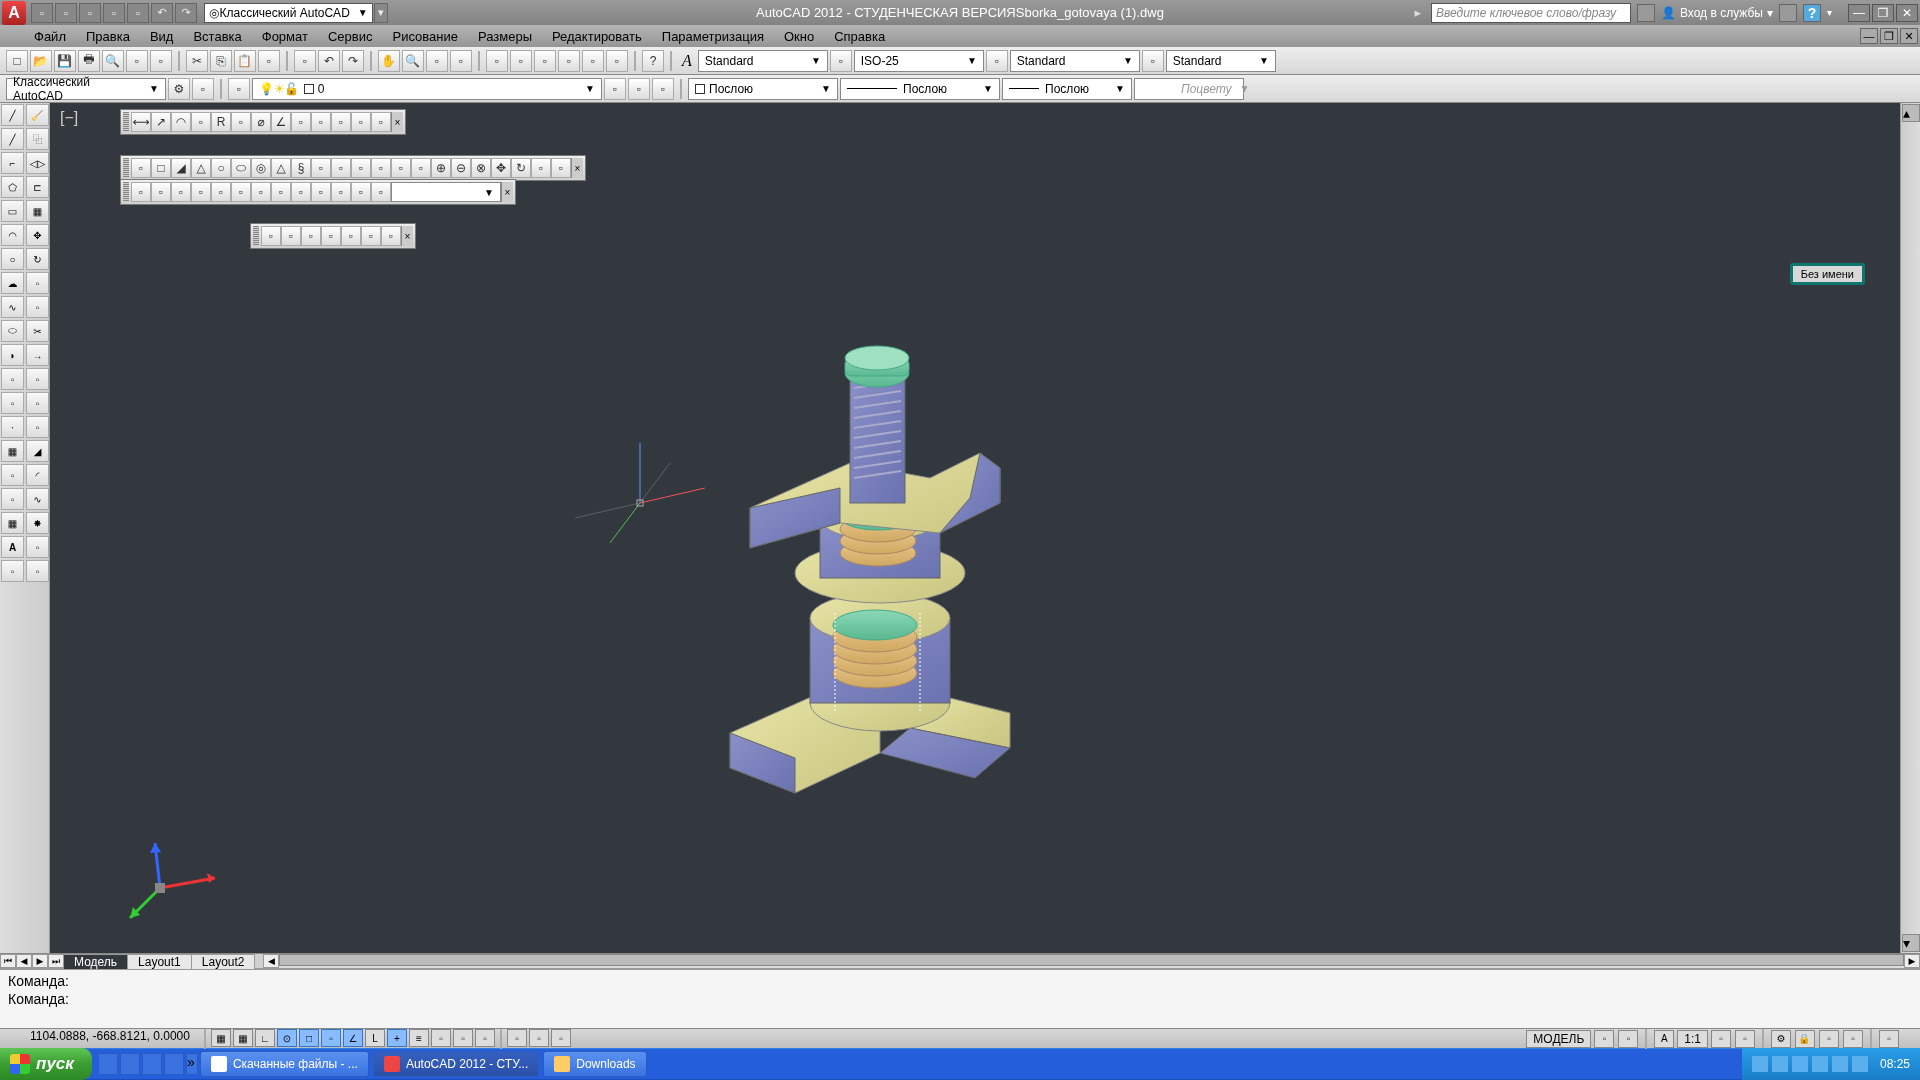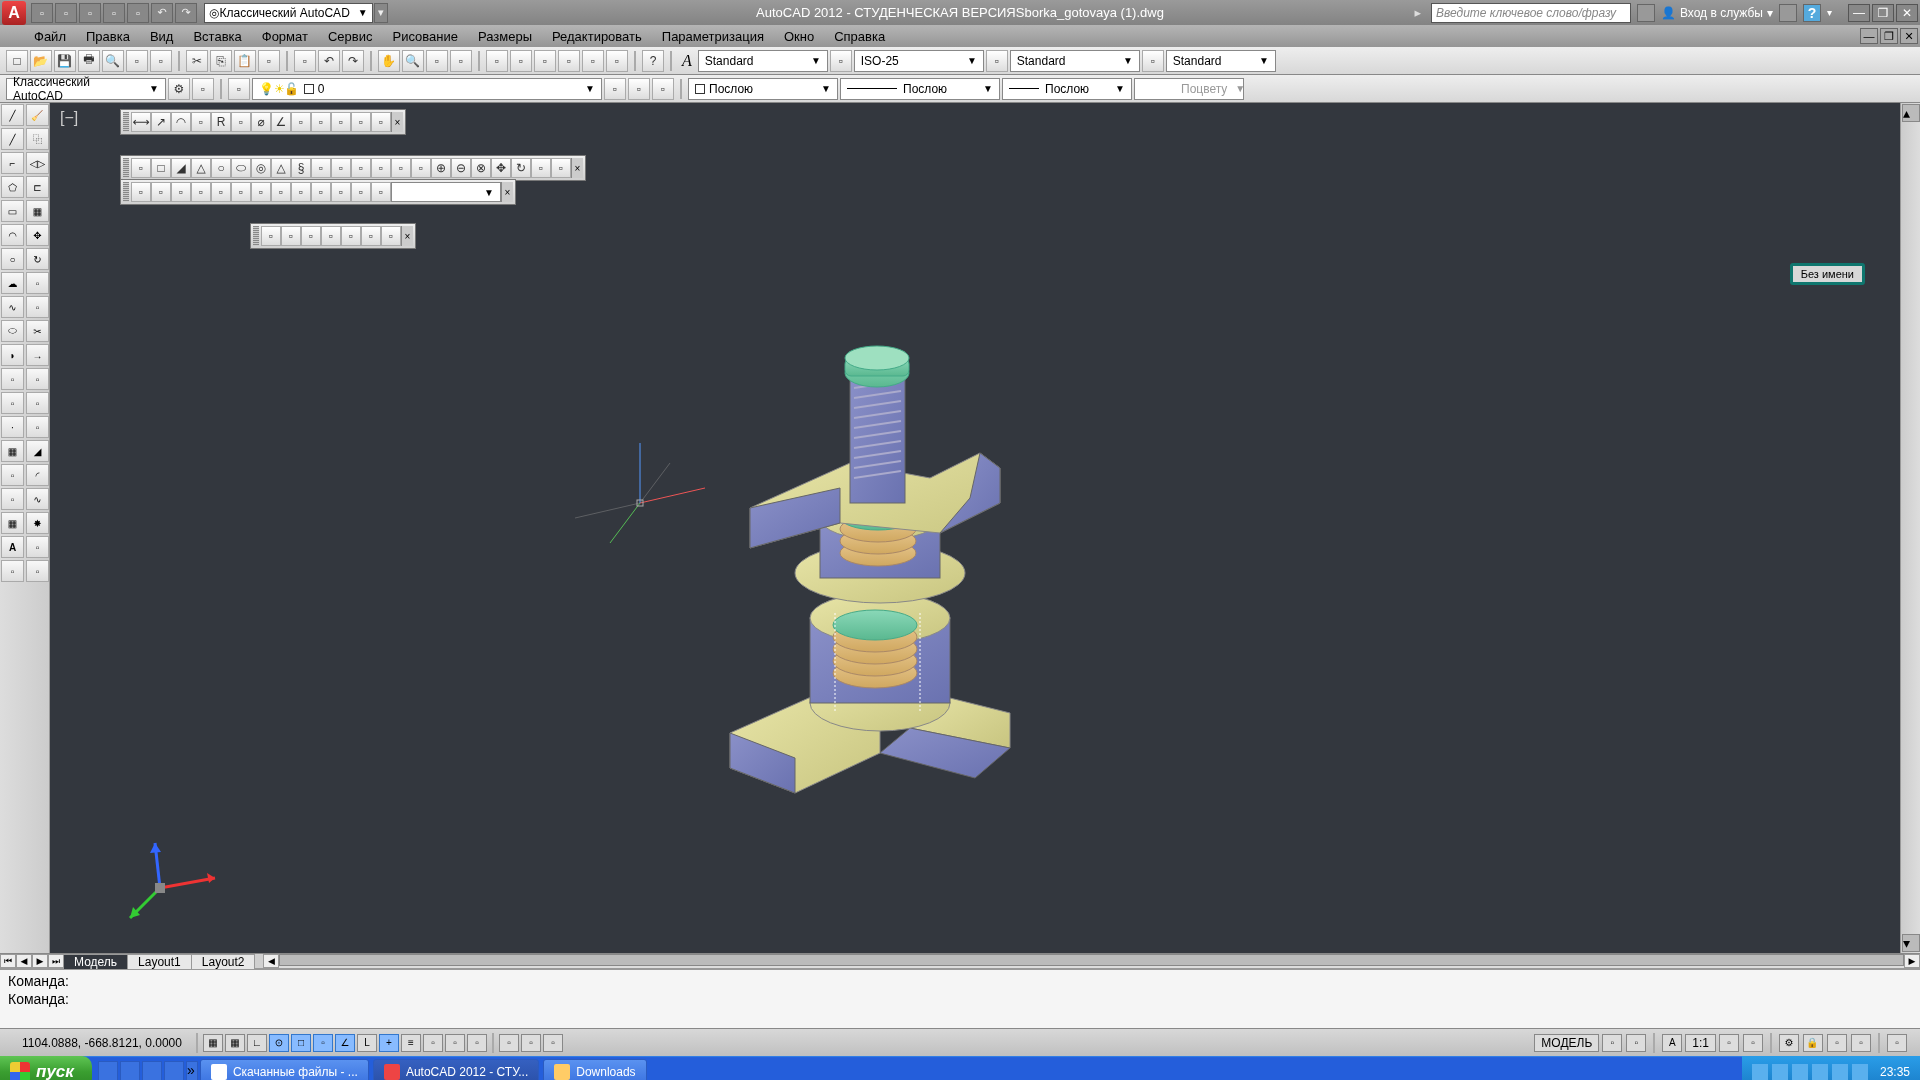--- a/index.html
+++ b/index.html
@@ -24,21 +24,21 @@
 .doc-btns{ position:absolute; right:2px; display:flex; gap:2px;}
 .doc-btn{width:18px;height:16px;background:#aaa;border:1px solid #666;font-size:11px;display:flex;align-items:center;justify-content:center;}
 
 
 .toolbar-row { height: 28px; background: linear-gradient(to bottom,#eee,#d8d8d8); border-bottom:1px solid #888; display:flex; align-items:center; padding:0 6px; gap:2px;}
 .tb-sep{ width:2px; height:20px; background:#aaa; margin:0 4px;}
 .tb-btn{ width:22px; height:22px; border:1px solid #aaa; background:linear-gradient(#fff,#ddd); display:flex; align-items:center; justify-content:center; font-size:12px; color:#333;}
 .tb-combo{ height:22px; border:1px solid #888; background:#fff; display:flex; align-items:center; padding:0 6px; font-size:12px;}
 .tb-combo .dd{margin-left:auto;font-size:10px;padding-left:8px;}
 .w130{width:130px;} .w150{width:150px;} .w160{width:160px;} .w350{width:350px;} .w110{width:110px;}
-.disabled{color:#999; padding-left:46px;}
+.disabled{color:#999; font-style:italic;padding-left:46px;}
 
 
 .main-area { position:relative; height: calc(1080px - 25px - 22px - 28px - 28px - 15px - 60px - 20px - 32px); display:flex; }
 .left-tools { width:50px; background:linear-gradient(to right,#ddd,#ccc); border-right:1px solid #999; display:flex; flex-direction:row;}
 .tool-col{ width:25px; display:flex; flex-direction:column;}
 .tool-btn{ width:23px; height:22px; border:1px solid #aaa; background:linear-gradient(#f8f8f8,#ddd); margin:1px; font-size:10px; display:flex; align-items:center; justify-content:center;}
 .right-scroll{ width:20px; background:linear-gradient(to right,#ccc,#ddd); border-left:1px solid #999; position:relative;}
 .scroll-arrow{width:18px;height:18px;background:#bbb;border:1px solid #888;position:absolute;left:1px;}
 .canvas-wrap{ flex:1; position:relative; background:#33373e;}
 
@@ -59,21 +59,21 @@
 .tab{ padding:0 10px; background:#e8e8e8; border:1px solid #999; border-bottom:none; height:15px; line-height:14px; margin-left:-1px;}
 .tab.active{background:#33373e;color:#fff;}
 .hscroll{flex:1;position:relative;height:14px;background:#ddd;margin-left:8px;}
 .hscroll-thumb{position:absolute;height:12px;background:#bbb;border:1px solid #888;}
 
 
 .cmd-window{ height:60px; background:#f5f5f5; border-top:2px solid #999; font-family:'Courier New',monospace; font-size:14px; padding:2px 8px; overflow:hidden;}
 .cmd-line{white-space:pre;line-height:18px;}
 
 
-.status-bar{ height:28px; background:linear-gradient(#d8d8d8,#c0c0c0); border-top:1px solid #888; display:flex; align-items:center; font-size:12px; padding:0 12px;}
+.status-bar{ height:20px; background:linear-gradient(#d8d8d8,#c0c0c0); border-top:1px solid #888; display:flex; font-size:12px; padding:0 20px;}
 .coords{padding:0 10px;}
 .st-btn{width:20px;height:18px;border:1px solid #888;background:#ddd;margin:0 1px;display:flex;align-items:center;justify-content:center;font-size:10px;}
 .st-btn.active{background:#88bbff;border-color:#3377cc;}
 .st-right{margin-left:auto;display:flex;align-items:center;gap:2px;}
 .st-label{padding:0 6px;border:1px solid #888;background:#ddd;height:18px;line-height:16px;}
 
 
 .taskbar{ height:32px; background:linear-gradient(to bottom,#3a8de8,#245edb 5%,#245edb 95%,#1848b0); display:flex; align-items:center;}
 .start-btn{height:32px;padding:0 18px 0 10px;background:linear-gradient(to bottom,#5fc554,#3a9e30 50%,#2d8825);color:#fff;font-weight:bold;font-style:italic;font-size:17px;display:flex;align-items:center;gap:6px;border-radius:0 10px 10px 0;}
 .start-flag{width:20px;height:20px;background:conic-gradient(#e33 0 25%,#3c3 0 50%,#36e 0 75%,#ec3 0);border-radius:3px;}
@@ -563,15 +563,15 @@
       <div class="tb-task-icon" style="background:#fc6"></div>
       <span>Downloads</span>
     </div>
   <div class="tray">
     <div class="tray-icon"></div>
     <div class="tray-icon"></div>
     <div class="tray-icon"></div>
     <div class="tray-icon"></div>
     <div class="tray-icon"></div>
     <div class="tray-icon"></div>
-    <div class="clock">23:35</div>
+    <div class="clock">08:25</div>
   </div>
 </div>
 
 </body></html>

